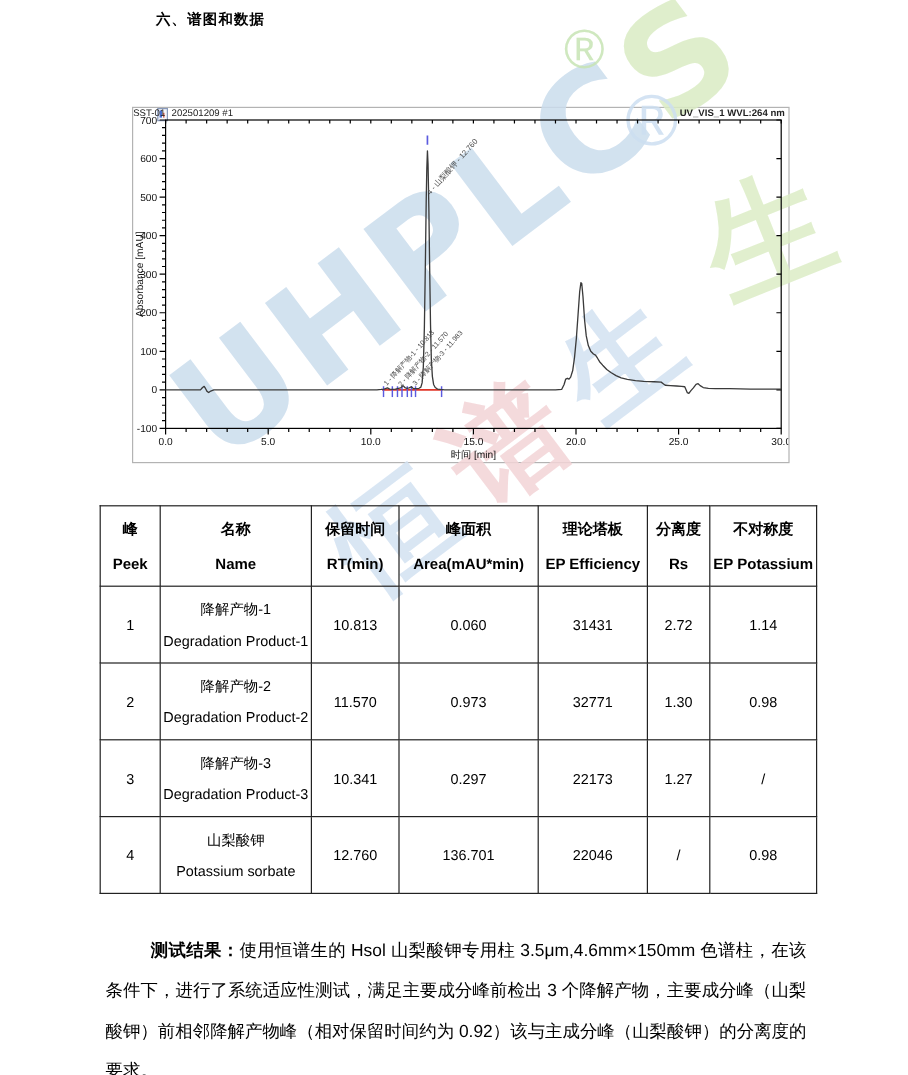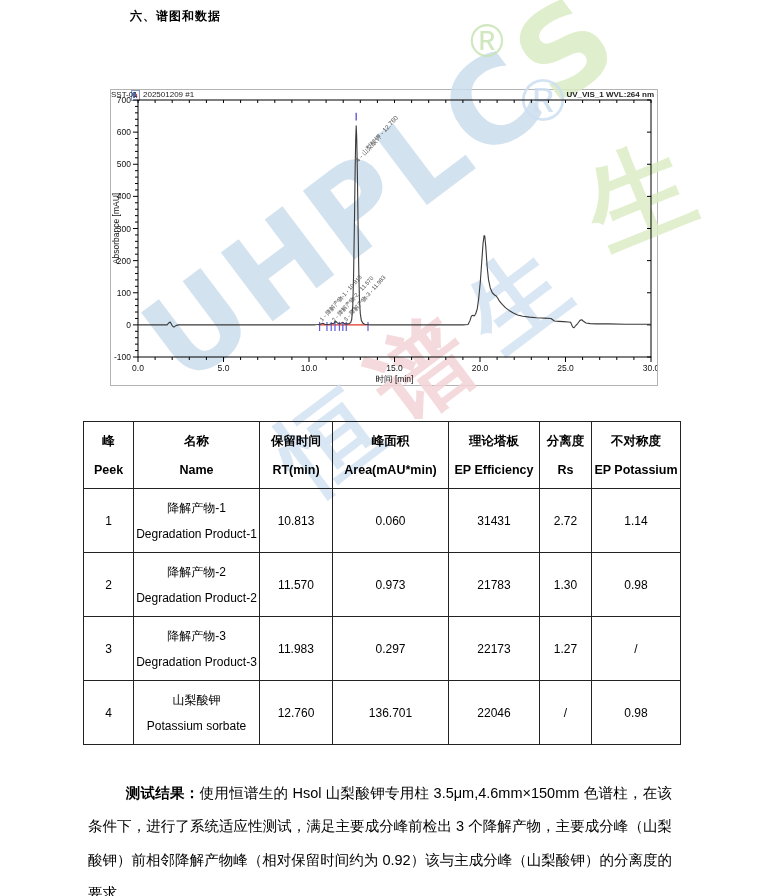--- a/index.html
+++ b/index.html
@@ -304,33 +304,33 @@
       <tr>
         <td>2</td>
         <td>
             <div class="two-line">
               <span>降解产物-2</span>
               <span>Degradation Product-2</span>
             </div>
           </td>
         <td>11.570</td>
         <td>0.973</td>
-        <td>21783</td>
+        <td>32771</td>
         <td>1.30</td>
         <td>0.98</td>
       </tr>
       <tr>
         <td>3</td>
         <td>
             <div class="two-line">
               <span>降解产物-3</span>
               <span>Degradation Product-3</span>
             </div>
           </td>
-        <td>11.983</td>
+        <td>10.341</td>
         <td>0.297</td>
         <td>22173</td>
         <td>1.27</td>
         <td>/</td>
       </tr>
       <tr>
         <td>4</td>
         <td>
             <div class="two-line">
               <span>山梨酸钾</span>

